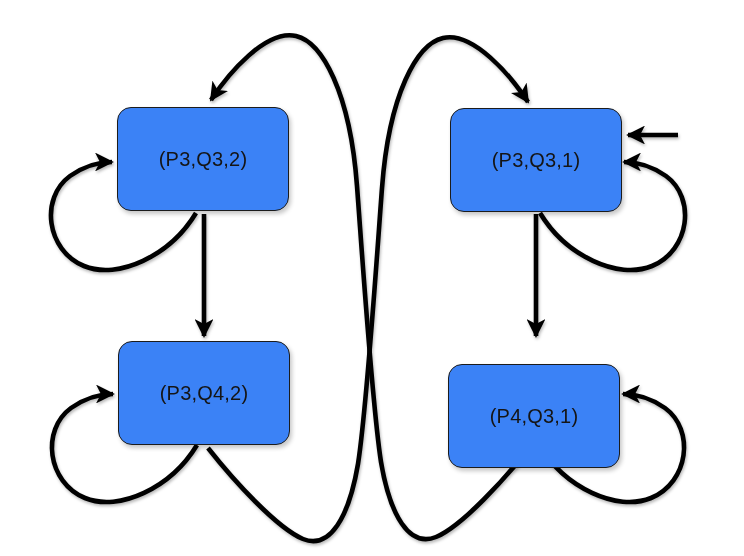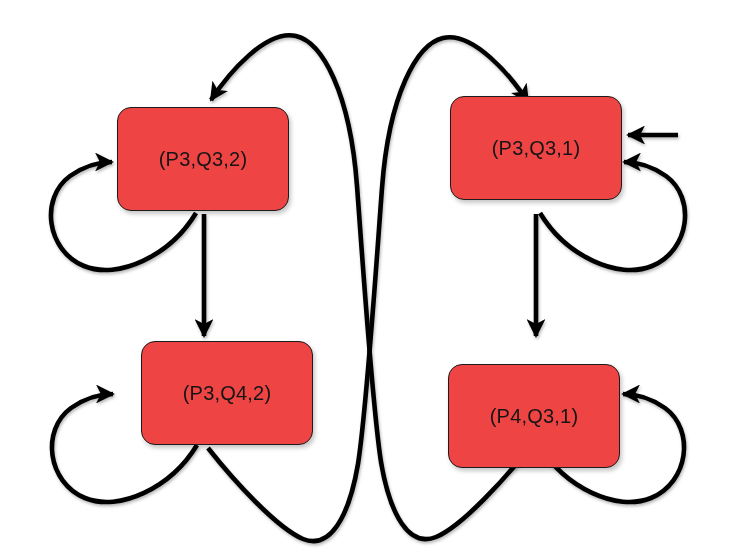--- a/index.html
+++ b/index.html
@@ -17,34 +17,34 @@
   svg.edges path.conn{
     fill:none;
     stroke:#000000;
     stroke-width:4.6;
     stroke-linecap:butt;
   }
   .node{
     position:absolute;
     width:172px;height:104px;
     box-sizing:border-box;
-    background:#ef4444;
+    background:#3b82f6;
     border:1.7px solid #1c1c1c;
     border-radius:14px;
     display:flex;align-items:center;justify-content:center;
     box-shadow: 2px 3px 4px rgba(0,0,0,0.22);
   }
   .node span{
     font-size:20px;
     color:#151515;
     letter-spacing:0.2px;
   }
   .n1{left:117px;top:107px;}
-  .n2{left:450px;top:96px;text-align:center;}
-  .n3{left:118px;top:341px;margin-left:23px;}
+  .n2{left:450px;top:108px;text-align:center;}
+  .n3{left:118px;top:341px;}
   .n4{left:448px;top:341px;margin-top:23px;}
 </style>
 </head>
 <body>
 
 <div class="canvas">
 
   <svg class="edges" width="744" height="556" viewBox="0 0 744 556">
     <defs>
       <marker id="arw" viewBox="0 0 10 10" refX="9" refY="5" markerWidth="4.1" markerHeight="4.1" orient="auto" markerUnits="strokeWidth">

